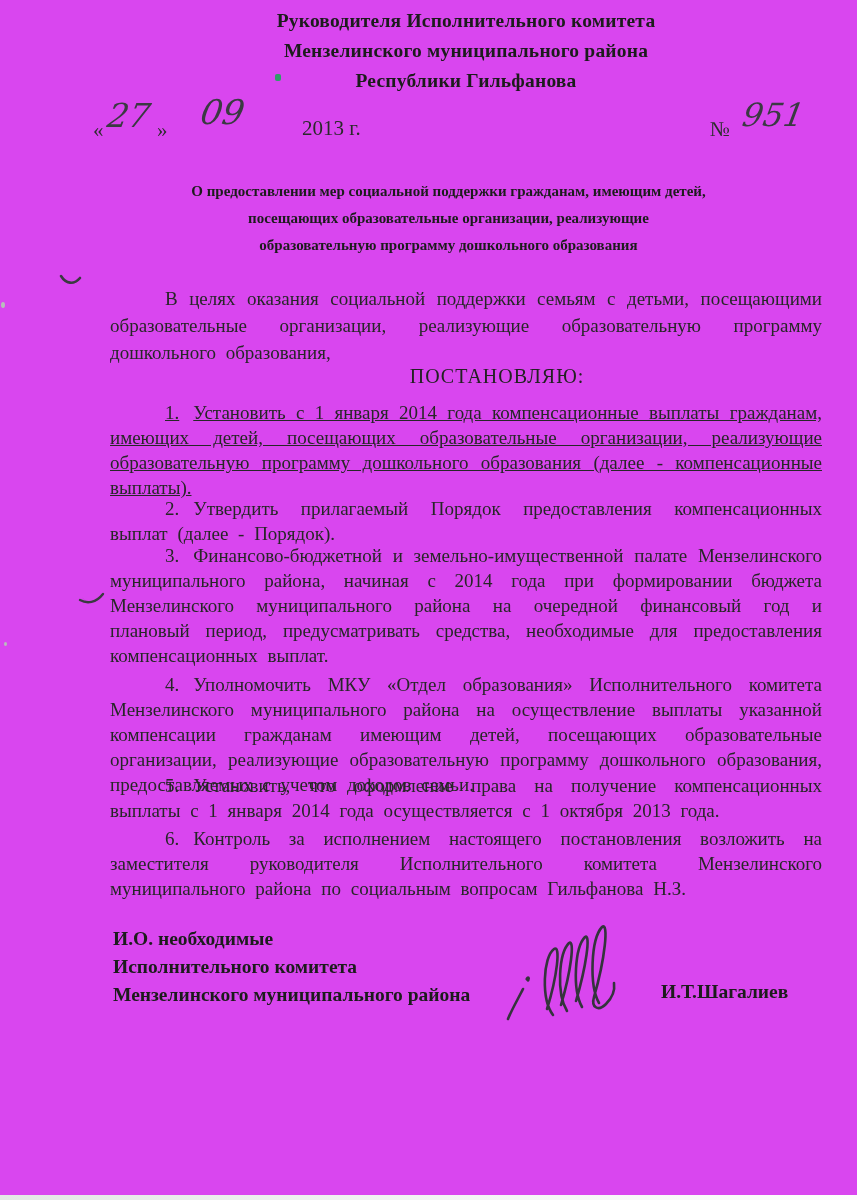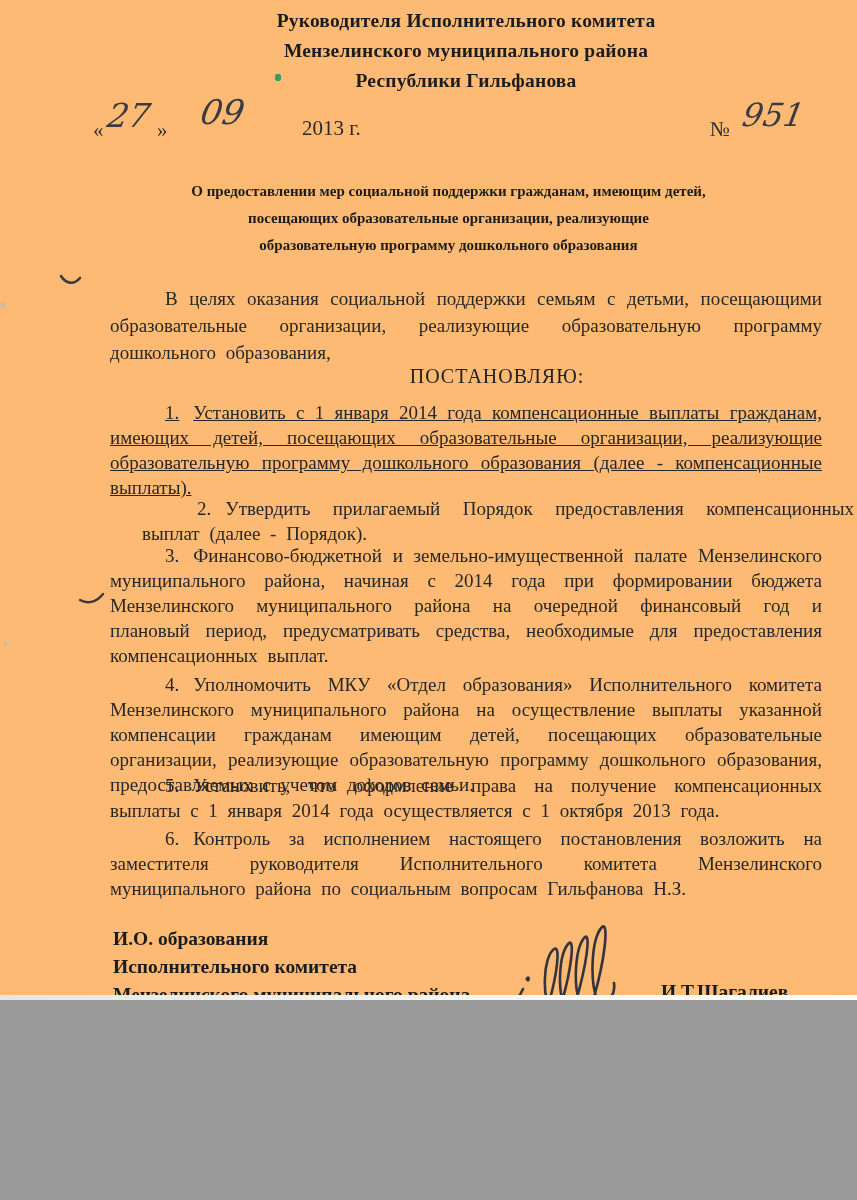--- a/index.html
+++ b/index.html
@@ -1,20 +1,20 @@
 <!DOCTYPE html>
 <html lang="ru"><head>
 <meta charset="utf-8">
 <style>
   html,body{margin:0;padding:0;background:#9a9a9a;}
   .page{
     position:relative;
-    width:857px;height:1000px;
+    width:857px;height:1200px;
     margin:0 auto;
-    background:#fdba74;
+    background:#d946ef;
     overflow:hidden;
     font-family:"Liberation Serif", serif;
     color:#272727;
   }
   
   .letterhead{
     position:absolute;top:6px;left:110px;right:35px;
     text-align:center;font-weight:bold;font-size:19.5px;line-height:30px;
     color:#1c1c1c;letter-spacing:.2px;
   }
@@ -49,21 +49,21 @@
     text-align:center;padding-left:62px;box-sizing:border-box;
     font-size:20px;letter-spacing:1px;color:#222;margin:0;
   }
   .item{
     position:absolute;left:110px;width:712px;margin:0;
     font-size:19px;line-height:25px;text-align:justify;text-align-last:left;
     text-indent:55px;word-spacing:5px;
   }
   .item .num{margin-right:14px;}
   .i1{top:400px;text-decoration:underline;}
-  .i2{top:496px;margin-left:32px;}
+  .i2{top:496px;}
   .i3{top:543px;}
   .i4{top:672px;}
   .i5{top:773px;}
   .i6{top:826px;}
   
   .sigblock{position:absolute;top:925px;left:113px;right:35px;height:120px;}
   .sig-pos{font-weight:bold;font-size:19.5px;line-height:28px;color:#1c1c1c;}
   .sig-scrawl{position:absolute;left:388px;top:-12px;}
   .sig-name{position:absolute;left:548px;top:56px;font-weight:bold;font-size:19.5px;color:#1c1c1c;text-align:center;}
   
@@ -110,21 +110,21 @@
 
   <p class="item i1"><span class="num">1.</span><span>Установить с 1 января 2014 года компенсационные выплаты гражданам, имеющих детей, посещающих образовательные организации, реализующие образовательную программу дошкольного образования (далее - компенсационные выплаты).</span></p>
   <p class="item i2"><span class="num">2.</span><span>Утвердить прилагаемый Порядок предоставления компенсационных выплат (далее - Порядок).</span></p>
   <p class="item i3"><span class="num">3.</span><span>Финансово-бюджетной и земельно-имущественной палате Мензелинского муниципального района, начиная с 2014 года при формировании бюджета Мензелинского муниципального района на очередной финансовый год и плановый период, предусматривать средства, необходимые для предоставления компенсационных выплат.</span></p>
   <p class="item i4"><span class="num">4.</span><span>Уполномочить МКУ «Отдел образования» Исполнительного комитета Мензелинского муниципального района на осуществление выплаты указанной компенсации гражданам имеющим детей, посещающих образовательные организации, реализующие образовательную программу дошкольного образования, предоставляемых с учетом доходов семьи.</span></p>
   <p class="item i5"><span class="num">5.</span><span>Установить, что оформление права на получение компенсационных выплаты с 1 января 2014 года осуществляется с 1 октября 2013 года.</span></p>
   <p class="item i6"><span class="num">6.</span><span>Контроль за исполнением настоящего постановления возложить на заместителя руководителя Исполнительного комитета Мензелинского муниципального района по социальным вопросам Гильфанова Н.З.</span></p>
 
   <div class="sigblock">
     <div class="sig-pos">
-      <div>И.О. образования</div>
+      <div>И.О. необходимые</div>
       <div>Исполнительного комитета</div>
       <div>Мензелинского муниципального района</div>
     </div>
     <span class="sig-scrawl">
       <svg width="150" height="118" viewBox="0 0 150 118" xmlns="http://www.w3.org/2000/svg">
         <g fill="none" stroke="#34343c" stroke-width="2.6" stroke-linecap="round">
           <path d="M7,106 C11,96 17,86 22,76"></path>
           <path d="M26,66 C27,64 28,65 27,67" stroke-width="3.2"></path>
           <path d="M52,102 C40,86 42,44 53,36 C60,31 56,64 46,96"></path>
           <path d="M66,98 C55,80 58,40 68,30 C74,26 70,58 60,92"></path>

